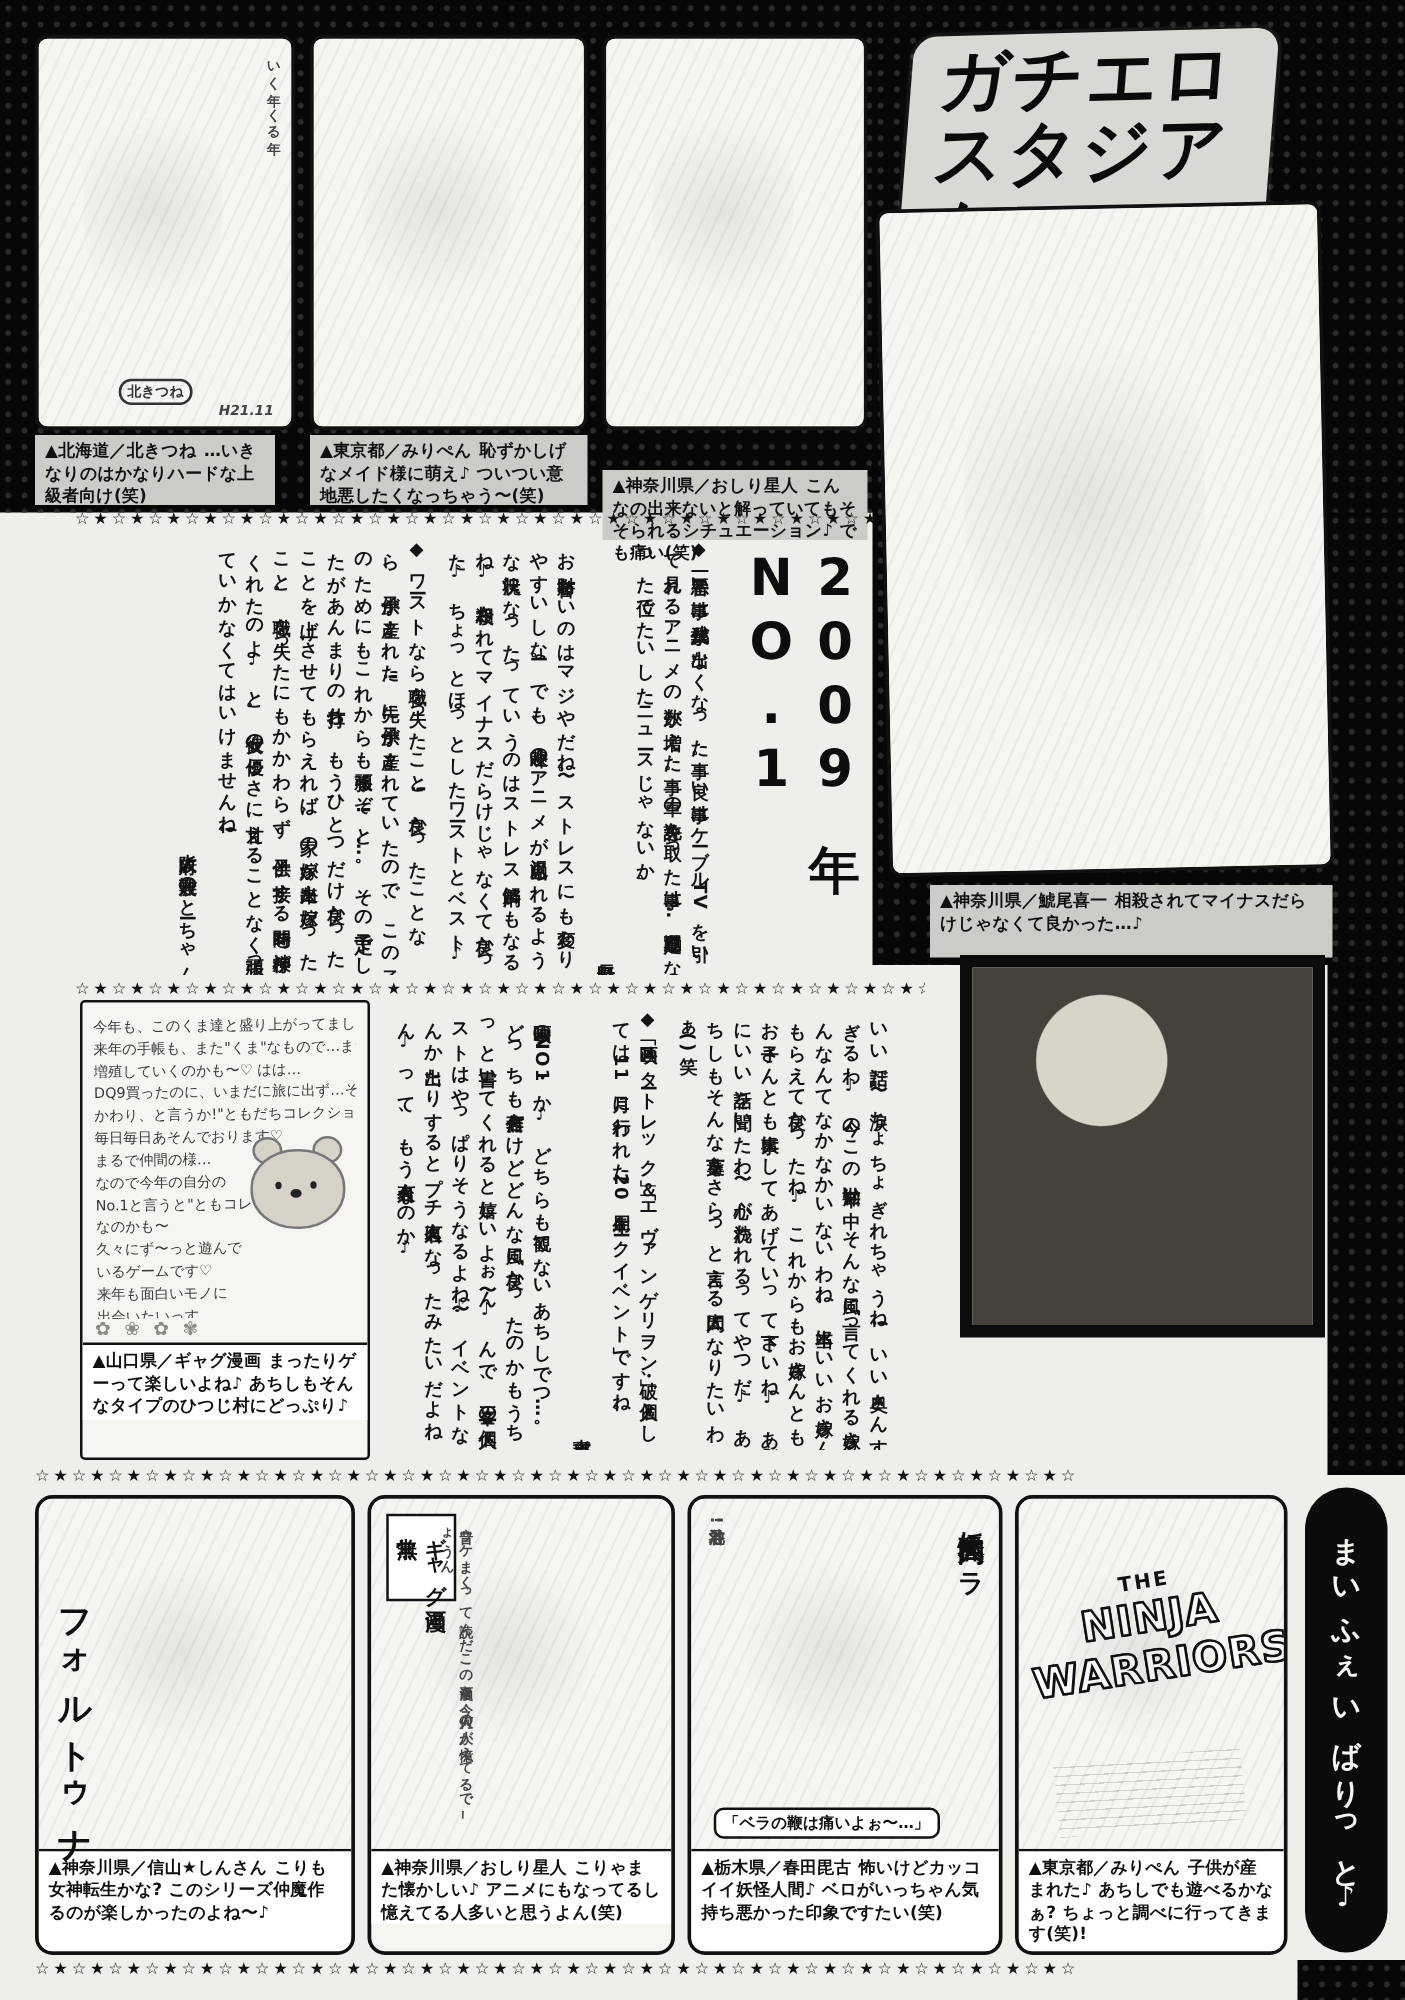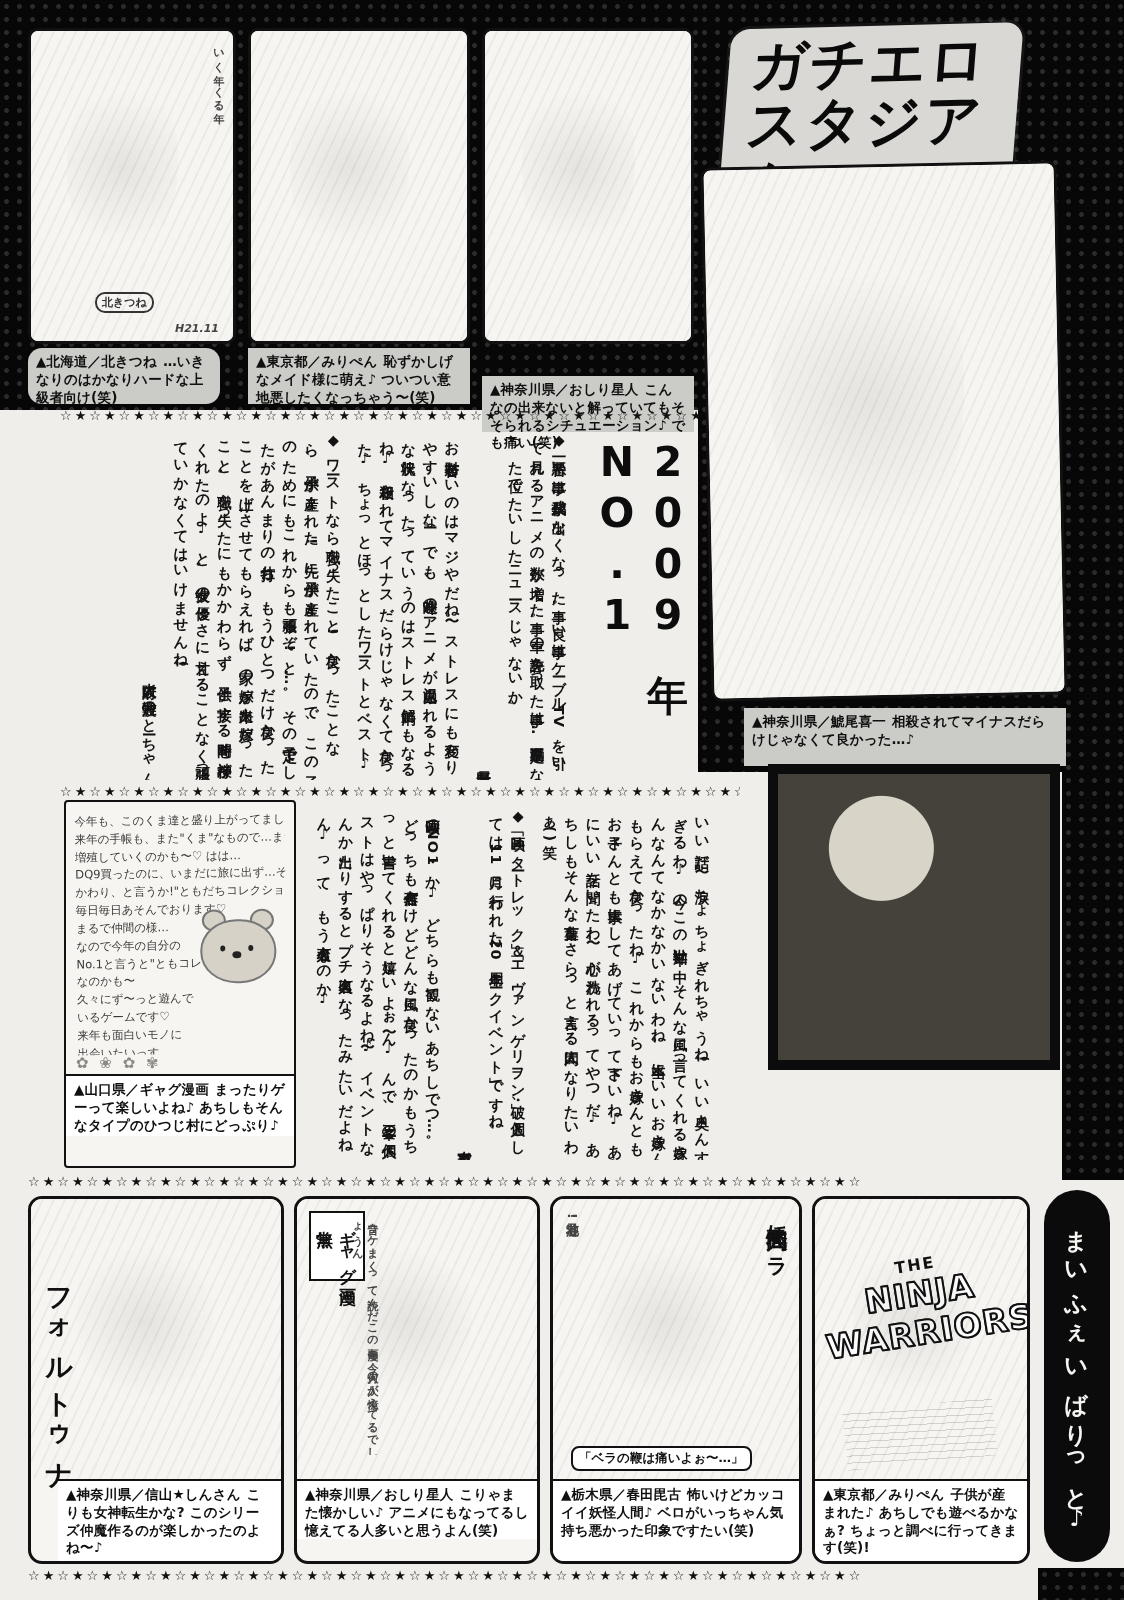--- a/index.html
+++ b/index.html
@@ -65,25 +65,25 @@
   <div class="abs halftone" style="left:1038px;top:1568px;width:86px;height:32px;"></div>
 
   <div class="abs titleplate" style="left:724px;top:26px;width:292px;">
     <div>ガチエロ</div>
     <div>スタジアム</div>
   </div>
 
   <div class="abs panel" style="left:28px;top:28px;width:208px;height:316px;">
     <div class="art">
       <div class="abs vup handsmall" style="right:8px;top:10px;">いく年 くる年</div>
-      <div class="abs signbox" style="left:64px;bottom:28px;">北きつね</div>
+      <div class="abs signbox" style="left:64px;bottom:17px;">北きつね</div>
       <div class="abs handsmall" style="right:14px;bottom:6px;font-style:italic;">H21.11</div>
     </div>
   </div>
-  <div class="abs cap" style="left:28px;top:348px;width:192px;height:56px;border-radius:14px;">
+  <div class="abs cap" style="left:28px;top:348px;width:192px;height:56px;">
     <span class="cap-author">▲北海道／北きつね</span><span class="cap-text">…いきなりのはかなりハードな上級者向け(笑)</span>
   </div>
 
   <div class="abs panel" style="left:248px;top:28px;width:222px;height:316px;">
     <div class="art"></div>
   </div>
   <div class="abs cap" style="left:248px;top:348px;width:222px;height:56px;">
     <span class="cap-author">▲東京都／みりぺん</span><span class="cap-text">恥ずかしげなメイド様に萌え♪ ついつい意地悪したくなっちゃう〜(笑)</span>
   </div>
 
@@ -159,21 +159,21 @@
     <div class="flowers" style="padding:0 0 2px 10px;">✿ ❀ ✿ ✾</div>
     <div class="cap inpanel" style="height:62px;">
       <span class="cap-author">▲山口県／ギャグ漫画</span><span class="cap-text">まったりゲーって楽しいよね♪ あちしもそんなタイプのひつじ村にどっぷり♪</span>
     </div>
   </div>
 
   <div class="abs panel" style="left:28px;top:1196px;width:256px;height:368px;border-radius:14px;">
     <div class="art" style="height:280px;">
       <div class="abs v vtitle" style="left:10px;top:70px;font-size:27px;letter-spacing:4px;">フォルトゥナ</div>
     </div>
-    <div class="cap inpanel" style="height:82px;margin-left:27px;">
+    <div class="cap inpanel" style="height:82px;">
       <span class="cap-author">▲神奈川県／信山★しんさん</span><span class="cap-text">こりも女神転生かな? このシリーズ仲魔作るのが楽しかったのよね〜♪</span>
     </div>
   </div>
 
   <div class="abs panel" style="left:294px;top:1196px;width:246px;height:368px;border-radius:14px;">
     <div class="art" style="height:280px;">
       <div class="abs v boxnote" style="left:12px;top:12px;font-size:17px;">
         <span style="display:block;">ギャグ漫画</span>
         <span style="display:block;">無常</span>
       </div>

